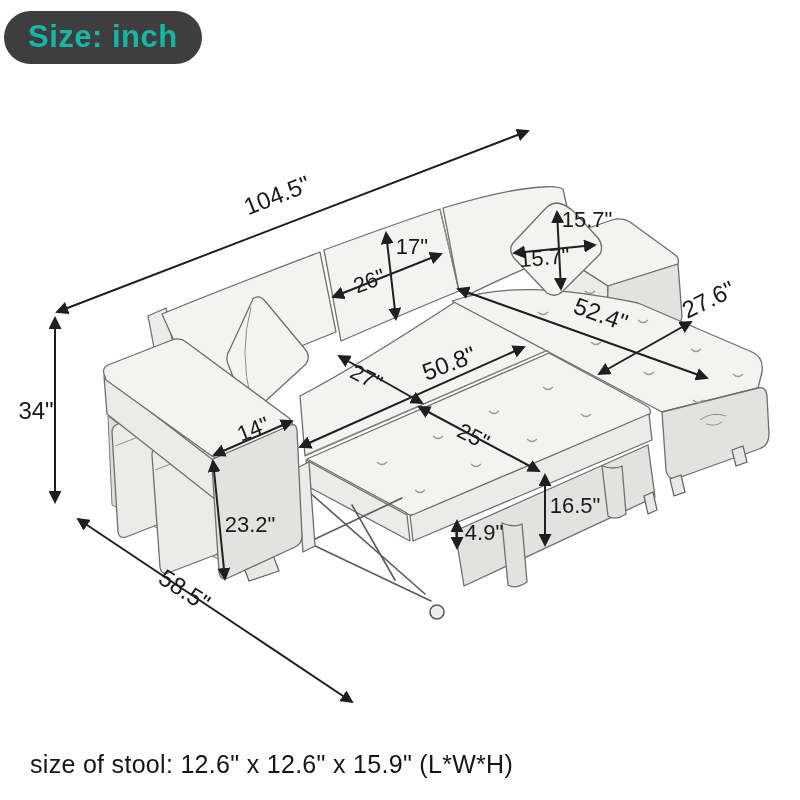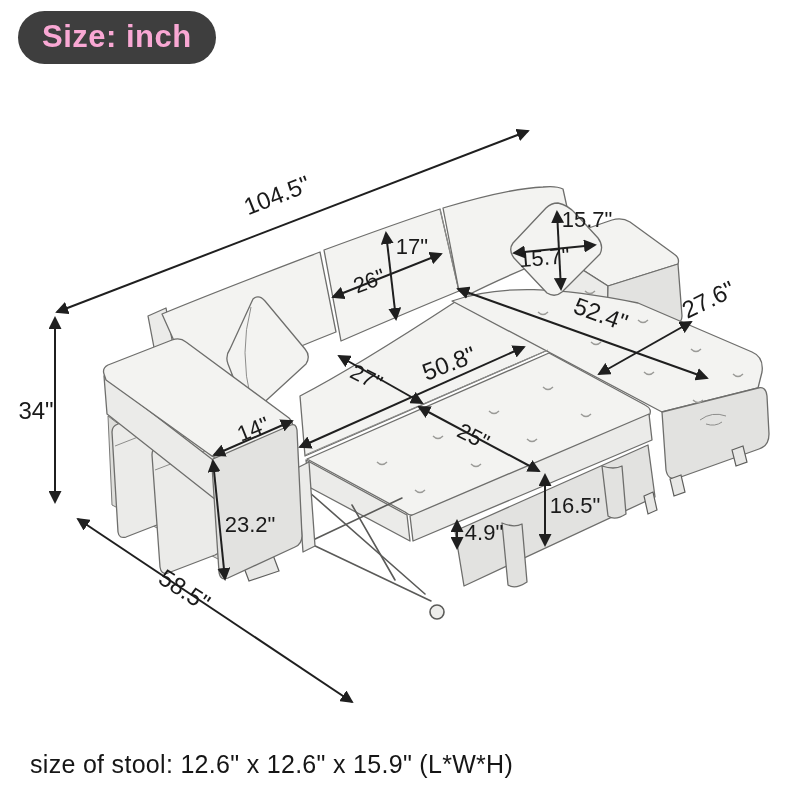--- a/index.html
+++ b/index.html
@@ -1,22 +1,22 @@
 <!DOCTYPE html>
 <html><head>
 <meta charset="utf-8">
 <style>
   html,body{margin:0;padding:0;background:#ffffff;}
   .stage{
     position:relative;width:800px;height:800px;background:#ffffff;overflow:hidden;
     font-family:"Liberation Sans", sans-serif;
   }
   .size-badge{
-    position:absolute;left:18px;top:11px;
-    background:#3e3e3e;color:#f9a8d4;
+    position:absolute;left:4px;top:11px;
+    background:#3e3e3e;color:#14b8a6;
     font-size:31px;font-weight:bold;line-height:1;
     padding:10px 24px 12px 24px;border-radius:28px;
     letter-spacing:0.5px;
   }
   .stool-caption{
     position:absolute;left:30px;top:750px;
     font-size:25px;color:#161616;letter-spacing:0.3px;
   }
   svg{position:absolute;left:0;top:0;}
   .fabric{fill:#f3f3f1;stroke:#6e6e6c;stroke-width:1.3;stroke-linejoin:round;}

